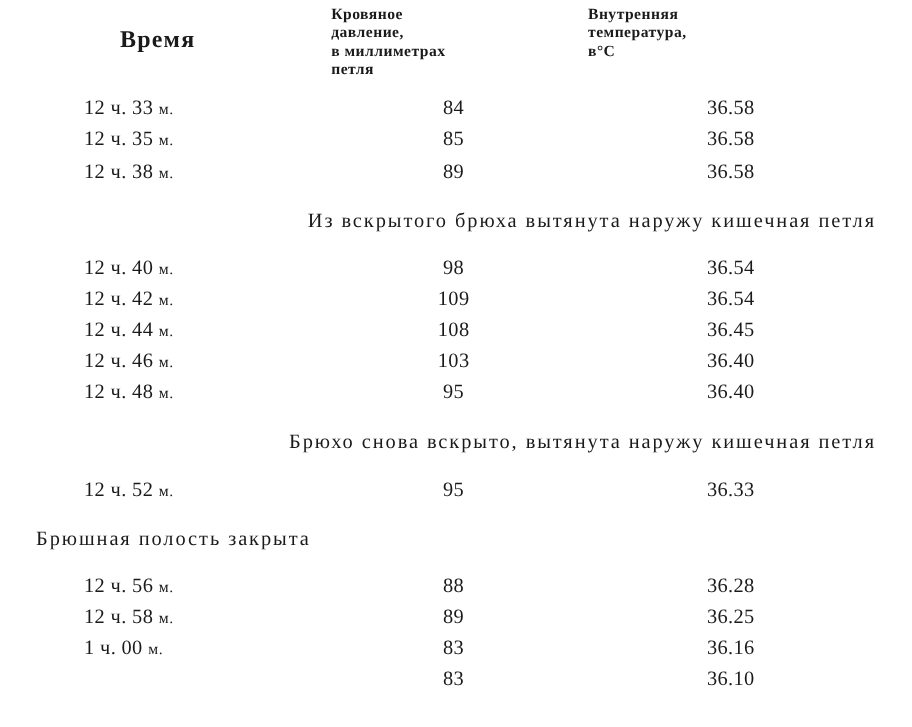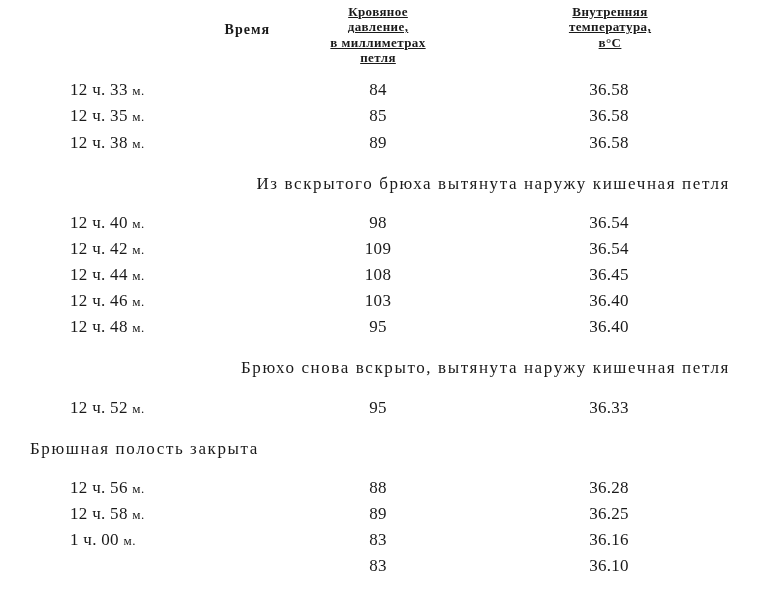--- a/index.html
+++ b/index.html
@@ -33,29 +33,28 @@
 
   thead th {
     font-weight: bold;
     font-size: 13px;
     line-height: 1.18;
     vertical-align: top;
     padding: 4px 0 12px 0;
     letter-spacing: 0.4px;
   }
   th.h-time {
-    text-align: right;
+    text-align: left;
     padding-left: 70px;
     padding-top: 22px;
-    font-size: 14px;
+    font-size: 20px;
     letter-spacing: 1px;
   }
   th.h-bp, th.h-temp {
-    text-align: center;
-    text-decoration: underline;
+    text-align: left;
   }
   th.h-bp { padding-left: 6px; }
   th.h-temp { padding-left: 10px; }
 
   tbody td {
     font-size: 17px;
     padding: 1px 0;
     line-height: 1.42;
     letter-spacing: 0.3px;
     margin-top: 40px;

